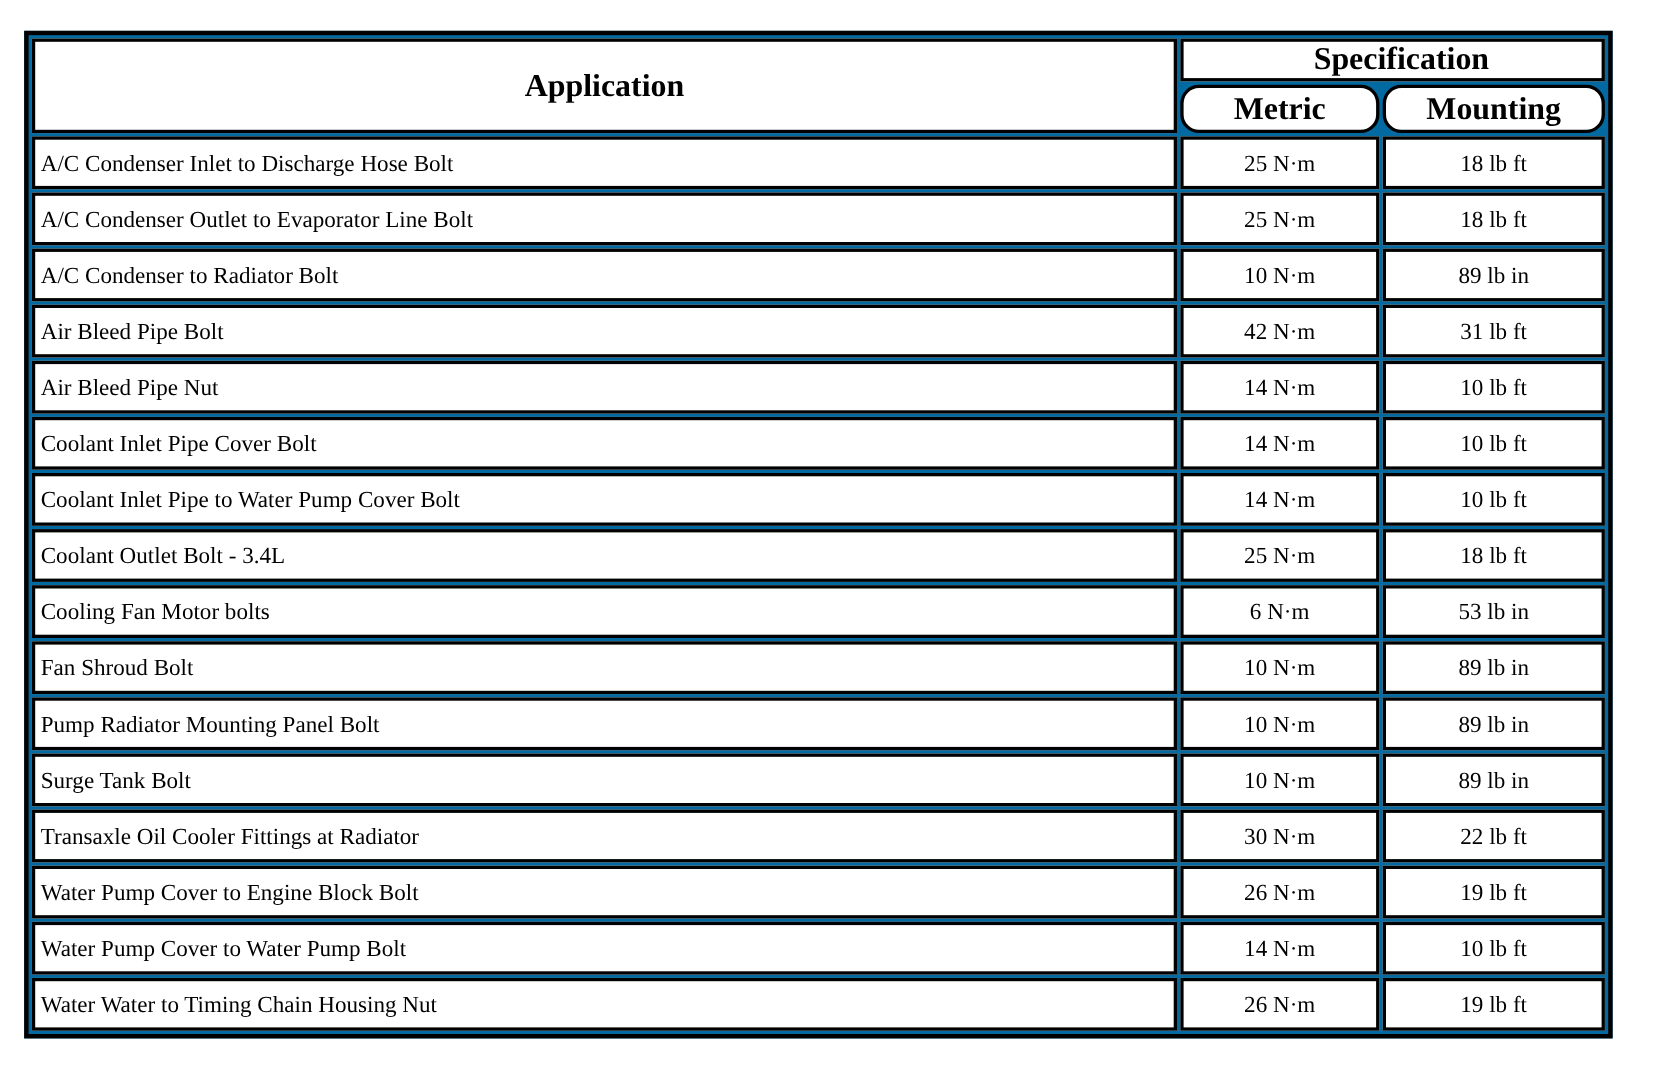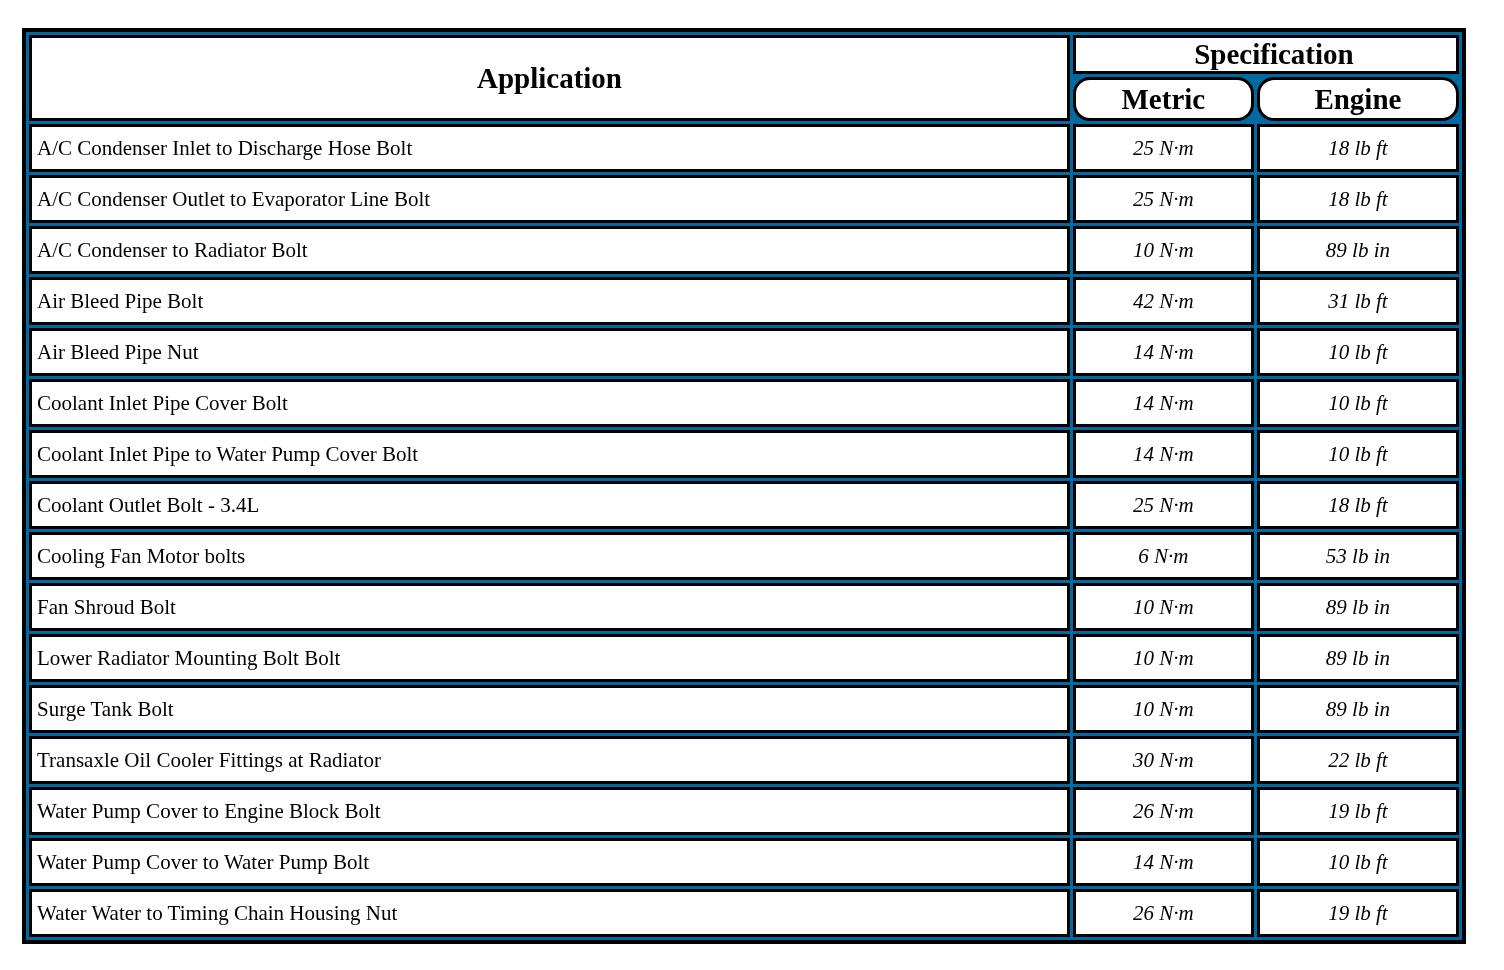--- a/index.html
+++ b/index.html
@@ -44,41 +44,40 @@
     height: 42px;
     padding: 0;
   }
   td.app-cell {
     text-align: left;
     padding-left: 5px;
     padding-right: 4px;
   }
   td.val-cell {
     text-align: center;
-    font-style: italic;
   }
 </style>
 </head>
 <body>
 
 <div class="page">
   <table class="spec-table">
     <colgroup>
       <col style="width:73.1%">
       <col style="width:12.7%">
       <col style="width:14.2%">
     </colgroup>
     <tbody>
       <tr class="header-top">
         <th rowspan="2">Application</th>
         <th colspan="2" class="spec-head">Specification</th>
       </tr>
       <tr class="header-sub">
         <th>Metric</th>
-        <th>Engine</th>
+        <th>Mounting</th>
       </tr>
 
       <tr>
         <td class="app-cell">A/C Condenser Inlet to Discharge Hose Bolt</td>
         <td class="val-cell">25 N·m</td>
         <td class="val-cell">18 lb ft</td>
       </tr>
       <tr>
         <td class="app-cell">A/C Condenser Outlet to Evaporator Line Bolt</td>
         <td class="val-cell">25 N·m</td>
@@ -118,21 +117,21 @@
         <td class="app-cell">Cooling Fan Motor bolts</td>
         <td class="val-cell">6 N·m</td>
         <td class="val-cell">53 lb in</td>
       </tr>
       <tr>
         <td class="app-cell">Fan Shroud Bolt</td>
         <td class="val-cell">10 N·m</td>
         <td class="val-cell">89 lb in</td>
       </tr>
       <tr>
-        <td class="app-cell">Lower Radiator Mounting Bolt Bolt</td>
+        <td class="app-cell">Pump Radiator Mounting Panel Bolt</td>
         <td class="val-cell">10 N·m</td>
         <td class="val-cell">89 lb in</td>
       </tr>
       <tr>
         <td class="app-cell">Surge Tank Bolt</td>
         <td class="val-cell">10 N·m</td>
         <td class="val-cell">89 lb in</td>
       </tr>
       <tr>
         <td class="app-cell">Transaxle Oil Cooler Fittings at Radiator</td>

